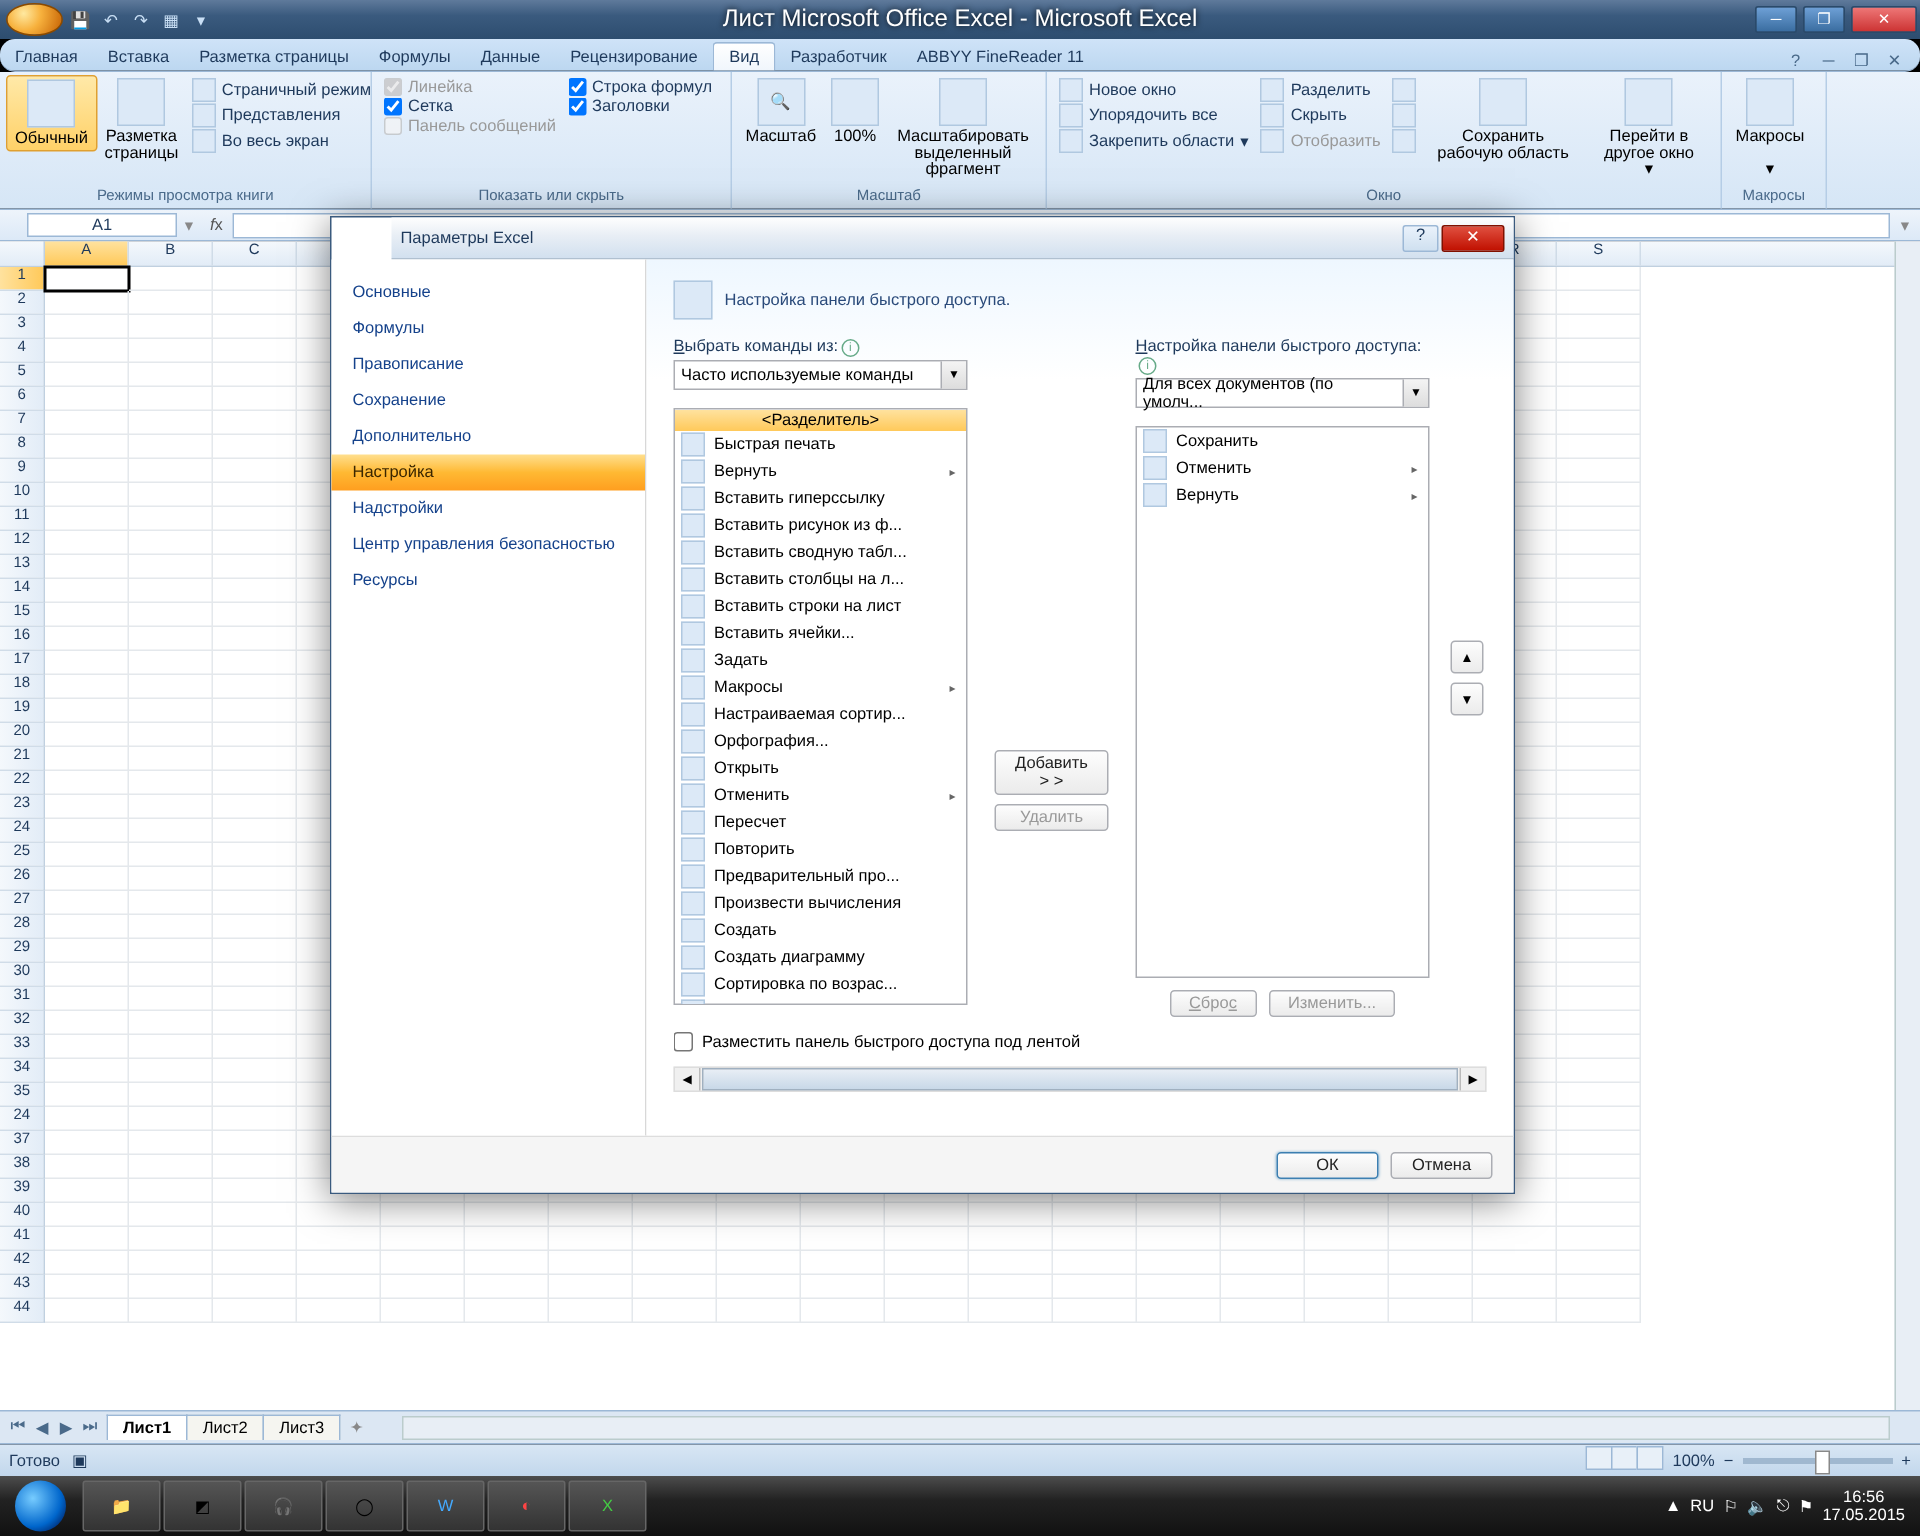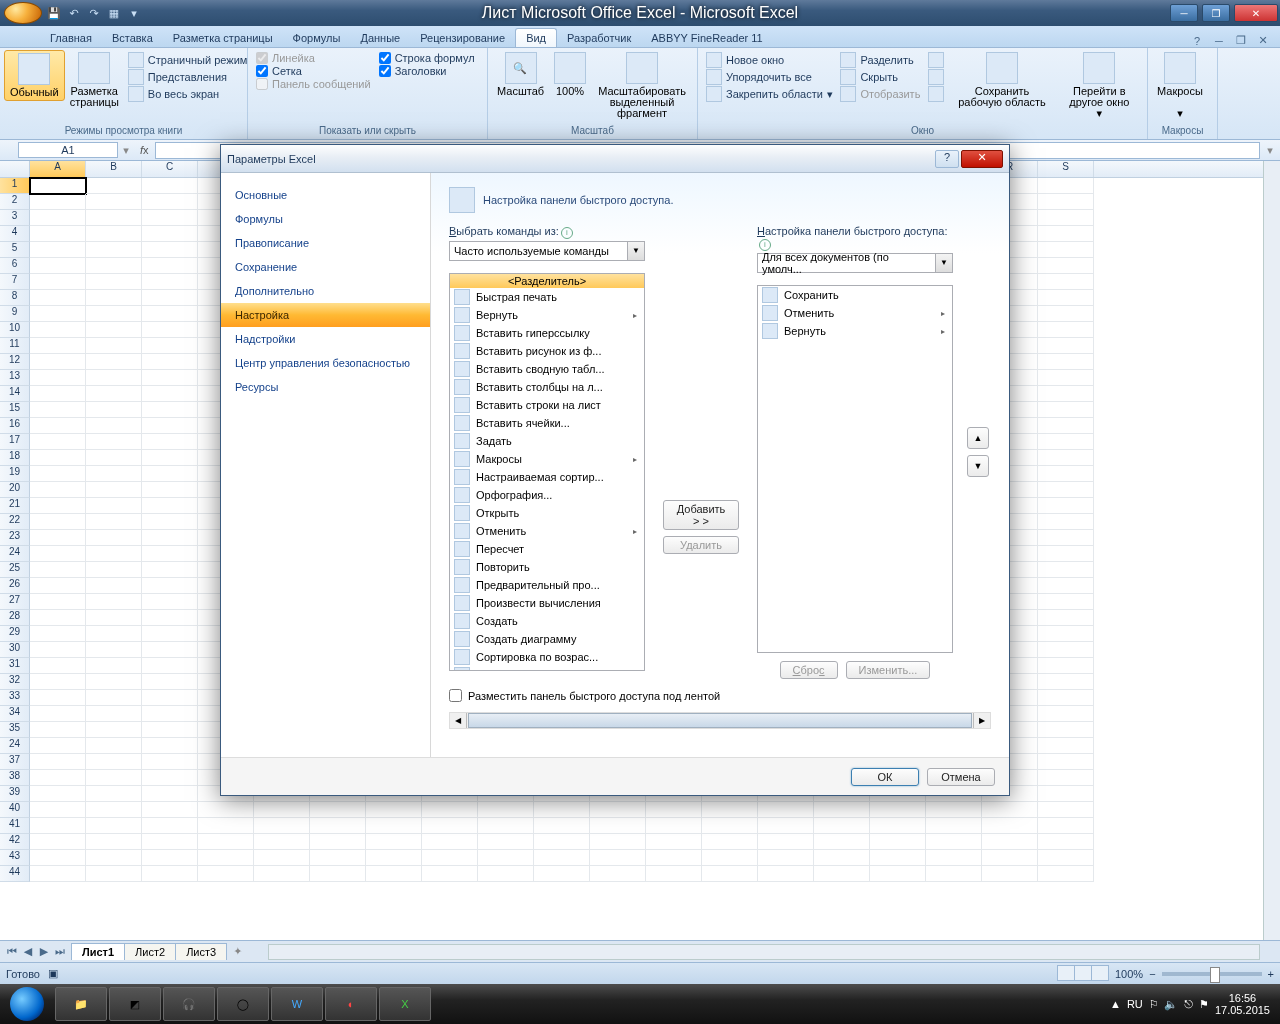--- a/index.html
+++ b/index.html
@@ -9,21 +9,21 @@
 .win-titlebar { height: 26px; background: linear-gradient(#5f7a9b,#3a5a7e 40%,#2d4d6f); display:flex; align-items:center; color:#fff; position:relative;}
 .win-title { position:absolute; left:50%; transform:translateX(-50%); font-size:16px; text-shadow:0 0 4px #000;}
 .qat { display:flex; align-items:center; gap:4px; padding-left:4px;}
 .qat .office-btn { width:38px; height:22px; background:radial-gradient(circle at 30% 30%, #ffe9a0,#f7b13d 40%,#c35e00); border-radius:50%; border:1px solid #8a4a00;}
 .qat-icon { width:16px; height:16px; display:flex; align-items:center; justify-content:center; color:#c9dff5;}
 .win-controls { margin-left:auto; display:flex;}
 .win-controls div { width:28px; height:18px; margin:2px; background:linear-gradient(#6ea0d6,#3a6da0); border:1px solid #2a4a6a; border-radius:2px; display:flex; align-items:center; justify-content:center; color:#fff; font-size:10px;}
 .win-controls .close-btn { width:44px; background:linear-gradient(#e77,#c33);}
 
 
-.ribbon-tabs { height:22px; background:linear-gradient(#cfe3f8,#bcd7f0); display:flex; align-items:flex-end; padding-left:40px; border-bottom:1px solid #9cb8d6;}
+.ribbon-tabs { height:22px; background:linear-gradient(#cfe3f8,#bcd7f0); display:flex; align-items:flex-end; border-bottom:1px solid #9cb8d6;border-radius:10px;}
 .ribbon-tab { padding:3px 10px; color:#1e395b; cursor:default;}
 .ribbon-tab.active { background:linear-gradient(#fff,#f0f6fc); border:1px solid #9cb8d6; border-bottom:none; border-radius:3px 3px 0 0;}
 .ribbon-extra { margin-left:auto; display:flex; gap:8px; padding-right:10px; align-items:center;}
 .ribbon-extra span { color:#4a6a8a; width:14px; text-align:center;}
 
 
 .ribbon { height:92px; background:linear-gradient(#eaf2fb,#d6e6f6); border-bottom:1px solid #9cb8d6; display:flex;}
 .rgroup { border-right:1px solid #b5cde6; display:flex; flex-direction:column; padding:2px 4px;}
 .rgroup .g-body { flex:1; display:flex; align-items:flex-start;}
 .rgroup .g-label { text-align:center; color:#4a6a8a; font-size:10px; padding:1px 0;}
@@ -76,21 +76,21 @@
 
 .taskbar { height:40px; background:linear-gradient(#4d4d4d,#222 40%,#111); display:flex; align-items:center;}
 .start-orb { width:54px; height:40px; display:flex; align-items:center; justify-content:center;}
 .start-orb div { width:34px; height:34px; border-radius:50%; background:radial-gradient(circle at 35% 35%,#7cf,#06c 60%,#003);}
 .task-btn { width:52px; height:34px; margin:0 1px; background:linear-gradient(#555,#333); border:1px solid #666; border-radius:2px; display:flex; align-items:center; justify-content:center;}
 .tray { margin-left:auto; display:flex; align-items:center; gap:6px; padding-right:10px; color:#fff; font-size:10px;}
 .tray .clock { text-align:center; line-height:12px;}
 
 
 .dialog { position:absolute; left:220px; top:144px; width:790px; height:652px; background:#fff; border:1px solid #3a5a7e; box-shadow:0 4px 24px rgba(0,0,0,.5);}
-.dlg-title { height:28px; background:linear-gradient(#fefefe,#e8eef5 45%,#d2e0ef); display:flex; align-items:center; padding:0 6px; border-bottom:1px solid #b0c0d0;}
+.dlg-title { height:28px; background:linear-gradient(#fefefe,#e8eef5 45%,#d2e0ef); display:flex; align-items:center; padding:0 6px; border-bottom:1px solid #b0c0d0;margin-left:40px;}
 .dlg-title-text { color:#1e395b;}
 .dlg-ctrls { margin-left:auto; display:flex; gap:2px;}
 .dlg-help { width:24px; height:18px; background:linear-gradient(#eaf2fb,#cfe0f0); border:1px solid #9cb8d6; border-radius:2px; text-align:center; color:#1e395b;}
 .dlg-close { width:42px; height:18px; background:linear-gradient(#e05040,#c01000); border:1px solid #801000; border-radius:2px; text-align:center; color:#fff;}
 .dlg-body { display:flex; height:calc(100% - 28px - 38px);}
 .dlg-nav { width:210px; background:#fff; border-right:1px solid #d8d8d8; padding:10px 0;}
 .nav-item { padding:6px 14px; color:#15428b; cursor:default;}
 .nav-item.active { background:linear-gradient(#ffdf8e,#ffb933 50%,#ff9e1f); color:#3a2600;}
 .dlg-content { flex:1; background:linear-gradient(180deg,#eef7ff 0,#fff 80px); padding:14px 18px; position:relative;}
 .ch-title { display:flex; align-items:center; gap:8px; color:#2a4a7a; font-size:13px; margin-bottom:12px;}

